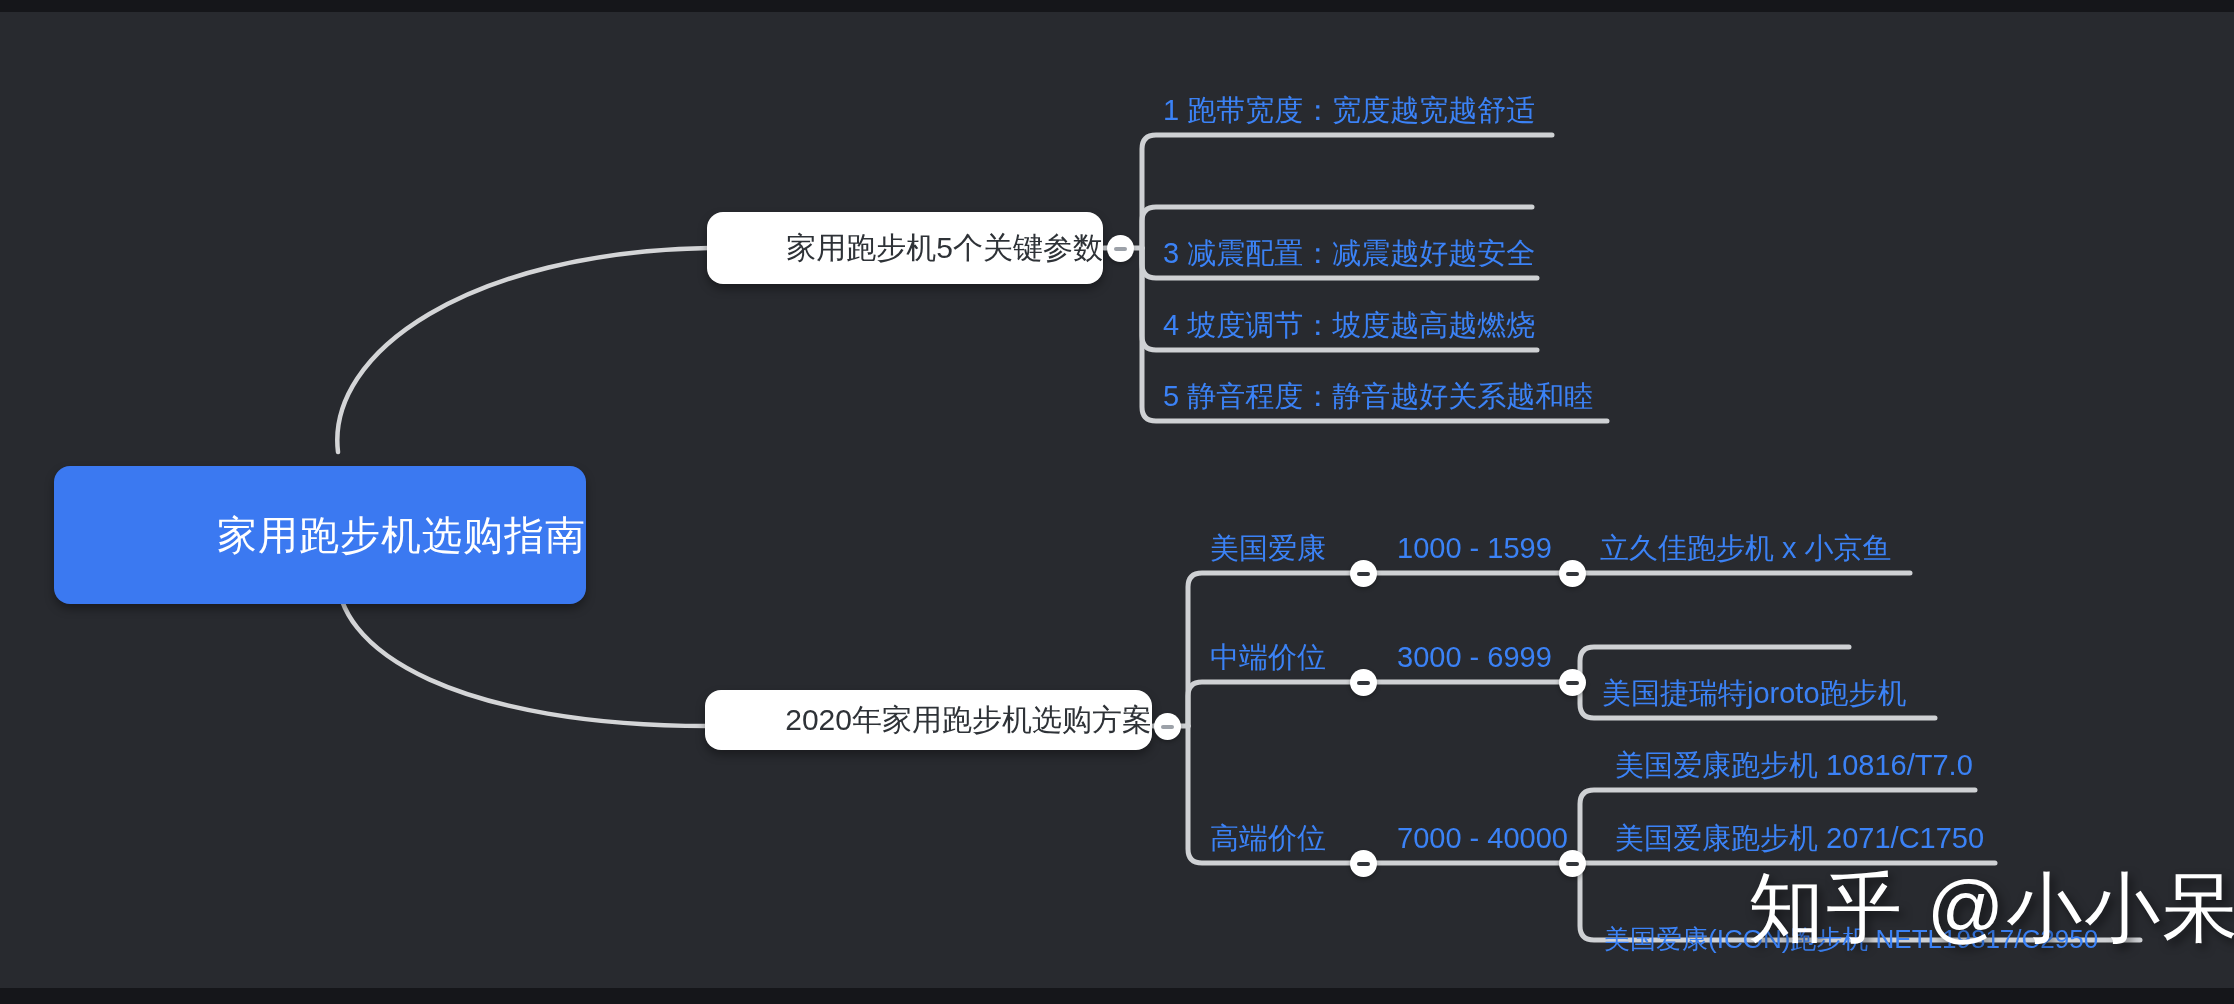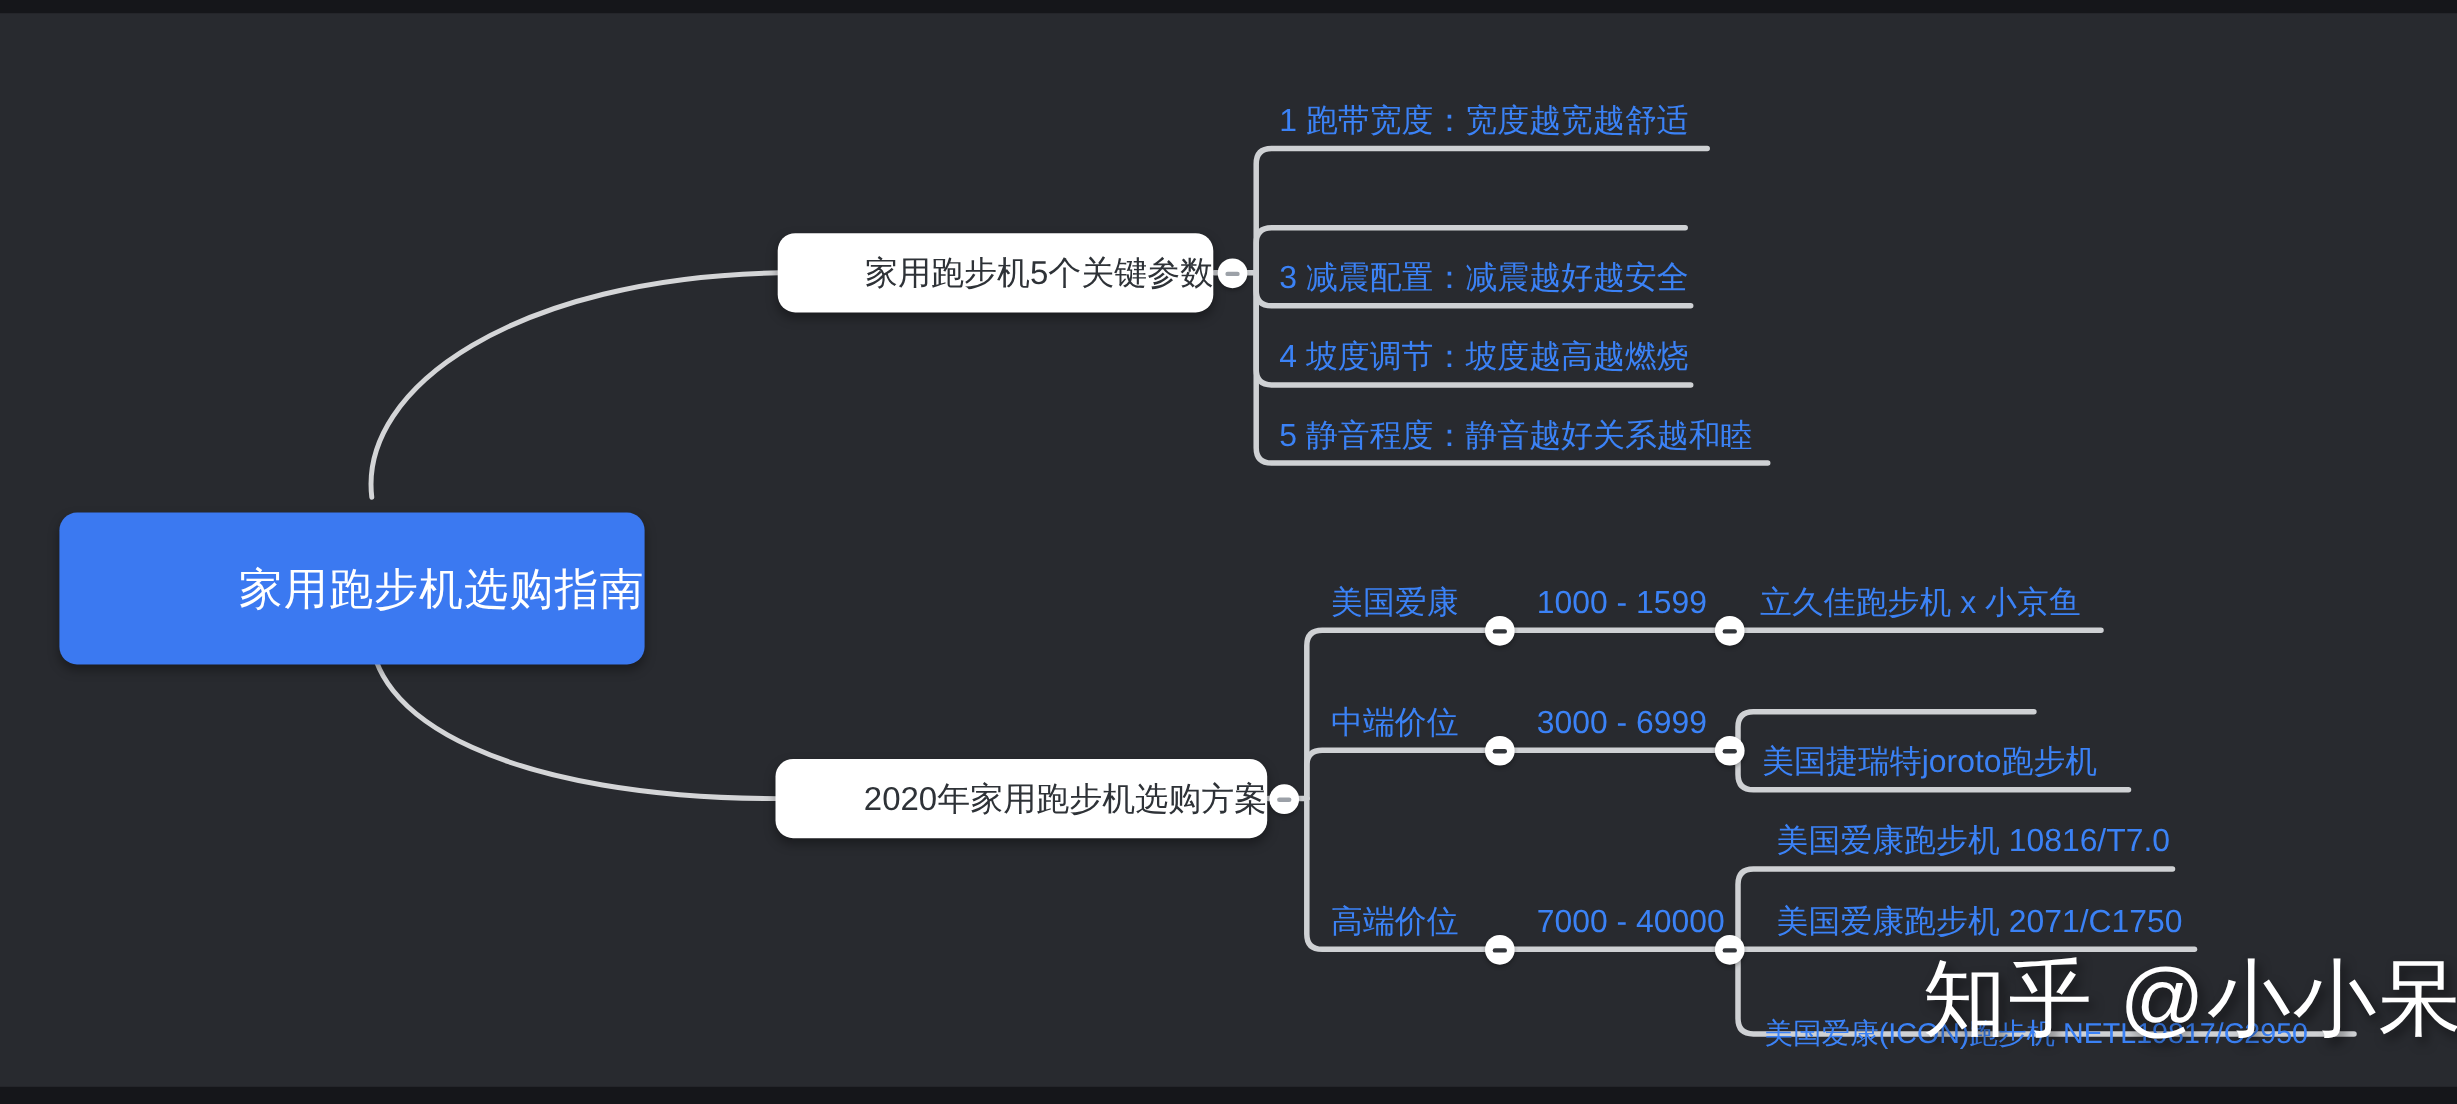--- a/index.html
+++ b/index.html
@@ -67,21 +67,21 @@
   </div>
   <div class="dot nodedot" style="left:1107px;top:235px;">
     <div class="bar"></div>
   </div>
 
   <div class="topic" style="left:1163px;top:89px;">1 跑带宽度：宽度越宽越舒适</div>
   <div class="topic" style="left:1163px;top:232px;">3 减震配置：减震越好越安全</div>
   <div class="topic" style="left:1163px;top:304px;">4 坡度调节：坡度越高越燃烧</div>
   <div class="topic" style="left:1163px;top:375px;">5 静音程度：静音越好关系越和睦</div>
 
-  <div class="node branch" style="left:705px;top:690px;width:447px;height:72px;">
+  <div class="node branch" style="left:705px;top:690px;width:447px;height:60px;">
     <span>2020年家用跑步机选购方案</span>
   </div>
   <div class="dot nodedot" style="left:1154px;top:713px;">
     <div class="bar"></div>
   </div>
 
   <div class="topic" style="left:1210px;top:527px;">美国爱康</div>
   <div class="dot" style="left:1350px;top:560px;">
       <div class="bar"></div>
     </div>

